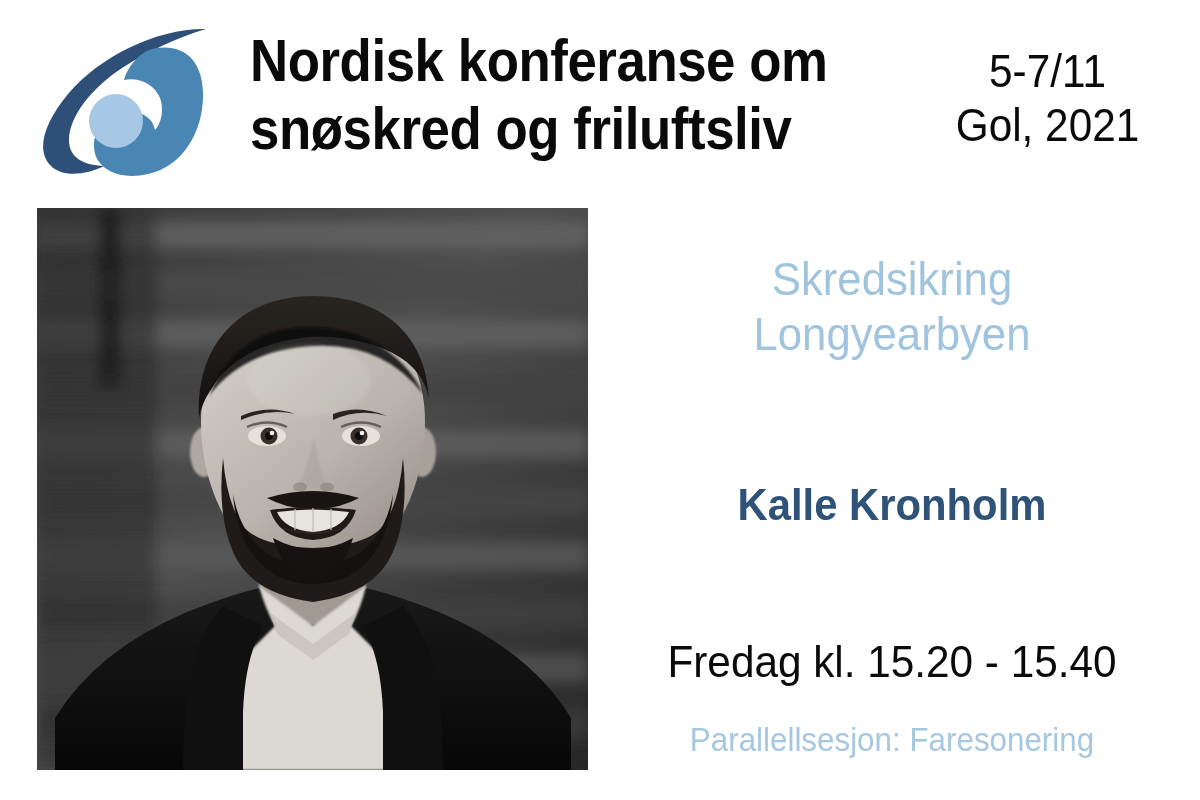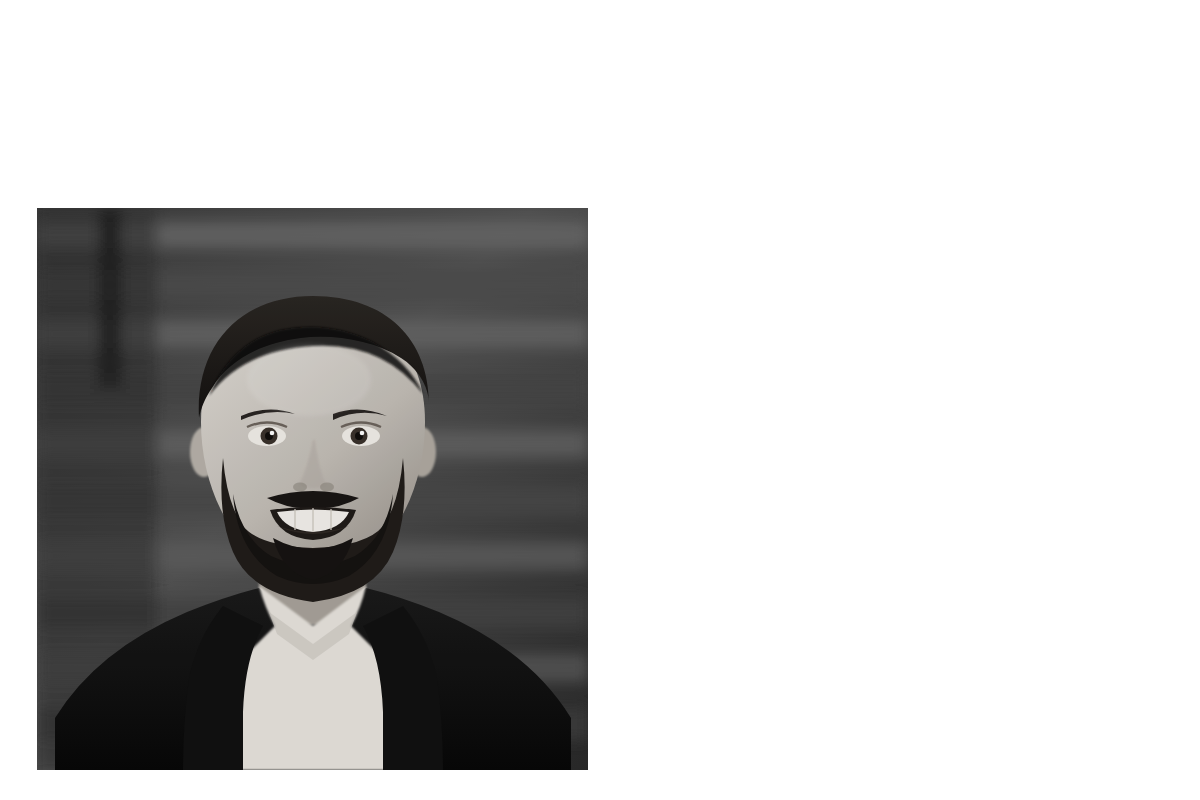--- a/index.html
+++ b/index.html
@@ -155,20 +155,58 @@
     white-space: nowrap;
     transform: scaleX(0.95);
     transform-origin: center top;
   }
 </style>
 </head>
 <body>
 
 <div id="poster">
 
+  <div class="header">
+
+    <div class="logo">
+      <svg viewBox="0 0 170 152" xmlns="http://www.w3.org/2000/svg">
+
+        <path d="M168 3
+                 C 120 2, 62 30, 30 68
+                 C 6 97, -2 124, 12 139
+                 C 24 152, 48 149, 66 140
+                 C 44 139, 31 131, 31 114
+                 C 31 90, 54 62, 84 42
+                 C 110 25, 143 10, 168 3 Z" fill="#2e5078"></path>
+
+        <path d="M118 22
+                 C 148 18, 164 36, 165 66
+                 C 166 104, 146 140, 110 148
+                 C 80 155, 56 142, 56 120
+                 C 56 100, 72 86, 92 86
+                 C 106 86, 115 93, 117 104
+                 C 124 96, 126 83, 122 72
+                 C 116 58, 101 51, 86 54
+                 C 90 40, 102 25, 118 22 Z" fill="#4a86b4"></path>
+
+        <circle cx="78" cy="95" r="27" fill="#a7c8e4"></circle>
+      </svg>
+    </div>
+
+    <div class="conf-title">
+      <span class="line">Nordisk konferanse om</span>
+      <span class="line">snøskred og friluftsliv</span>
+    </div>
+
+    <div class="conf-date">
+      <span class="line">5-7/11</span>
+      <span class="line">Gol, 2021</span>
+    </div>
+
+  </div>
 
   <div class="portrait">
     <svg viewBox="0 0 551 562" xmlns="http://www.w3.org/2000/svg" preserveAspectRatio="xMidYMid slice">
       <defs>
         <linearGradient id="bgGrad" x1="0" y1="0" x2="1" y2="1">
           <stop offset="0%" stop-color="#3b3b3b"></stop>
           <stop offset="45%" stop-color="#545454"></stop>
           <stop offset="100%" stop-color="#2a2a2a"></stop>
         </linearGradient>
         <linearGradient id="skinGrad" x1="0.2" y1="0" x2="0.9" y2="1">
@@ -285,14 +323,28 @@
       <path d="M240 318 Q276 330 312 318 Q276 334 240 318 Z" fill="#3a322c" opacity="0.6"></path>
 
       <path d="M236 330 Q276 352 316 330 Q306 366 276 372 Q246 366 236 330 Z" fill="#171412"></path>
 
       <ellipse cx="272" cy="172" rx="62" ry="36" fill="#ffffff" opacity="0.12" filter="url(#soft2)"></ellipse>
 
       <rect width="551" height="562" fill="#000000" opacity="0.05"></rect>
     </svg>
   </div>
 
+  <div class="info">
+
+    <div class="talk-title">
+      <span class="line">Skredsikring</span>
+      <span class="line">Longyearbyen</span>
+    </div>
+
+    <div class="speaker-name">Kalle Kronholm</div>
+
+    <div class="talk-time">Fredag  kl. 15.20 - 15.40</div>
+
+    <div class="session">Parallellsesjon: Faresonering</div>
+
+  </div>
 
 </div>
 
 </body></html>

